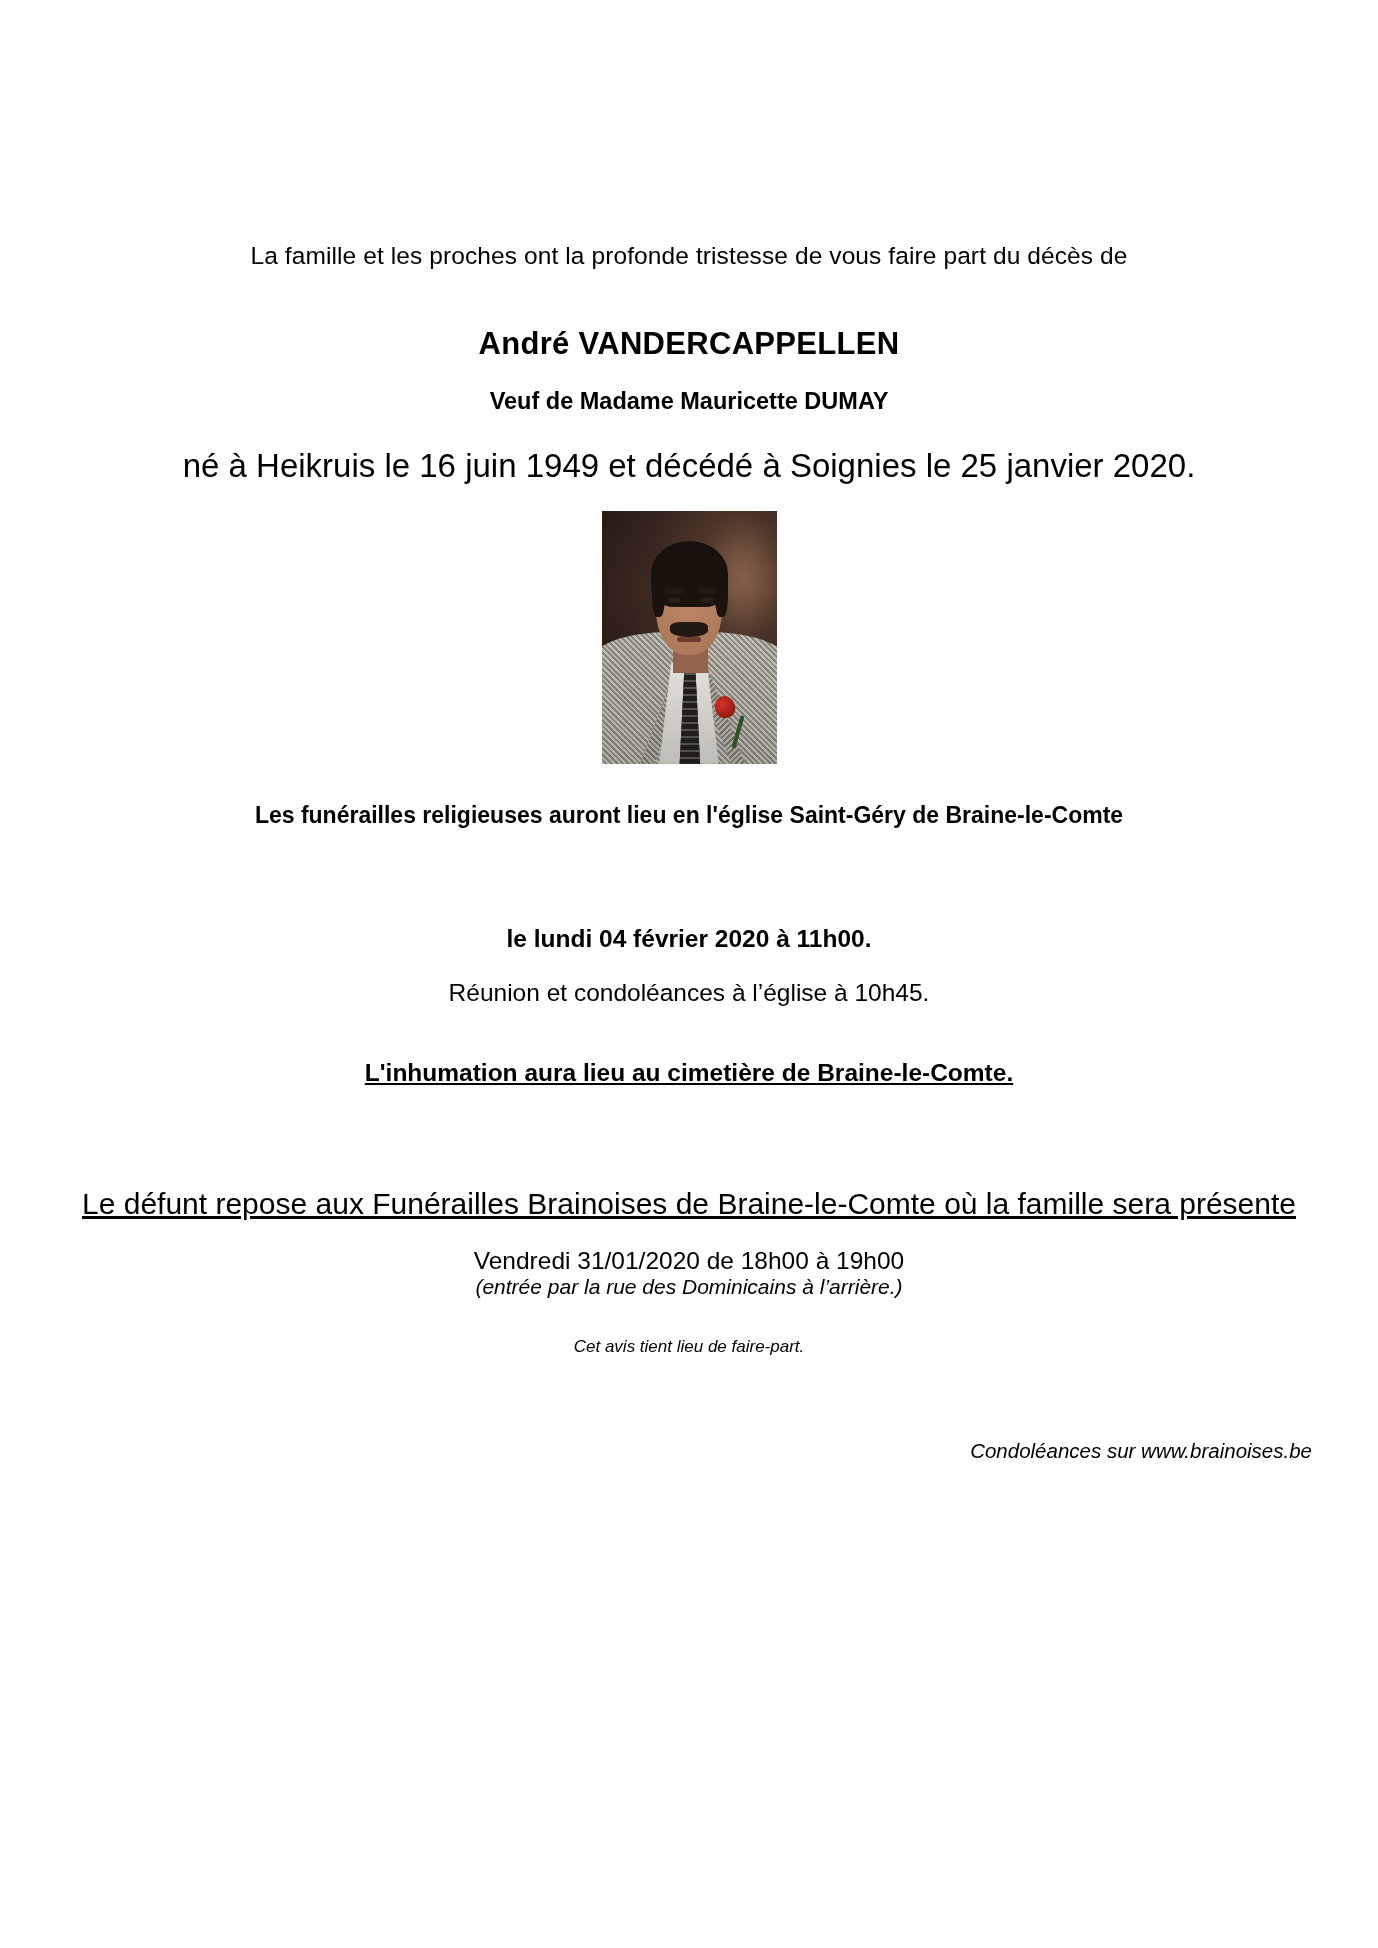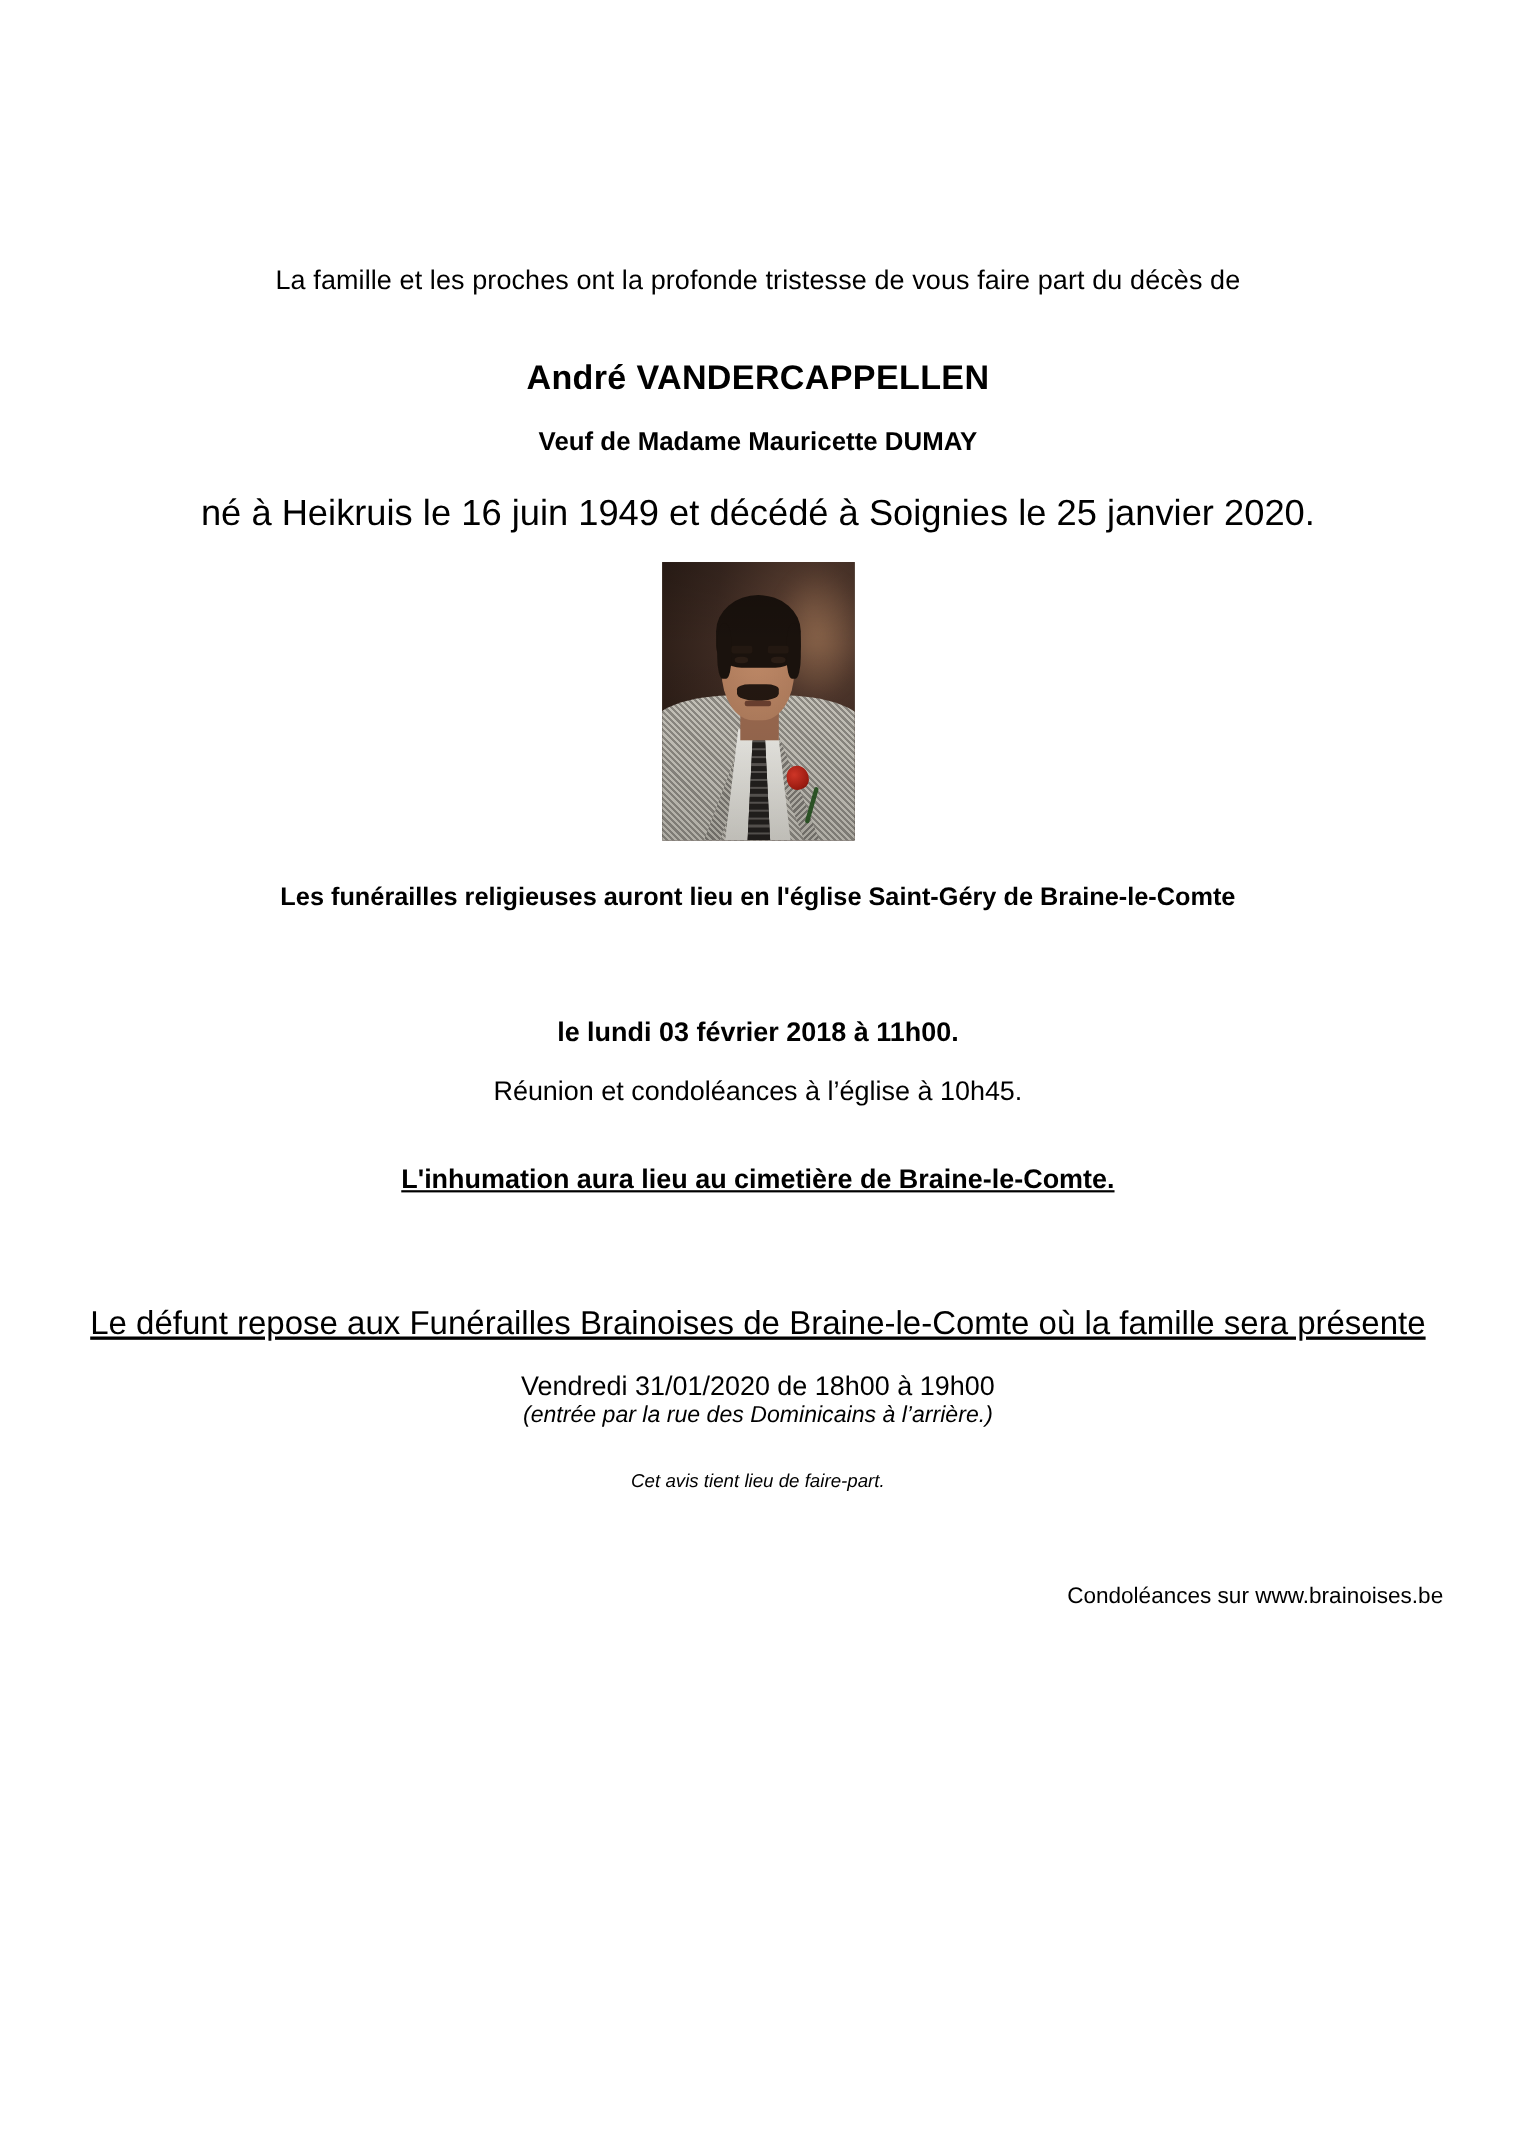--- a/index.html
+++ b/index.html
@@ -280,20 +280,21 @@
   .faire-part {
     margin-top: 38px;
     font-size: 17px;
     font-style: italic;
   }
 
   .condolences {
     margin-top: 82px;
     text-align: right;
     font-size: 20.5px;
+    font-style: italic;
     padding-right: 6px;
   }
 </style>
 </head>
 <body>
 
 <div class="page">
 
   <div class="intro-line center">La famille et les proches ont la profonde tristesse de vous faire part du décès de</div>
 
@@ -324,21 +325,21 @@
       <div class="eye-l"></div>
       <div class="eye-r"></div>
       <div class="moustache"></div>
       <div class="mouth"></div>
       <div class="shade"></div>
     </div>
   </div>
 
   <div class="funeral-line center">Les funérailles religieuses auront lieu en l'église Saint-Géry de Braine-le-Comte</div>
 
-  <div class="date-line center">le lundi 03 février 2018 à 11h00.</div>
+  <div class="date-line center">le lundi 04 février 2020 à 11h00.</div>
 
   <div class="reunion-line center">Réunion et condoléances à l’église à 10h45.</div>
 
   <div class="burial-line center">L'inhumation aura lieu au cimetière de Braine-le-Comte.</div>
 
   <div class="repose-line center">Le défunt repose aux Funérailles Brainoises de Braine-le-Comte où la famille sera présente</div>
 
   <div class="visit-line center">Vendredi 31/01/2020 de 18h00 à 19h00</div>
 
   <div class="entry-note center">(entrée par la rue des Dominicains à l’arrière.)</div>

